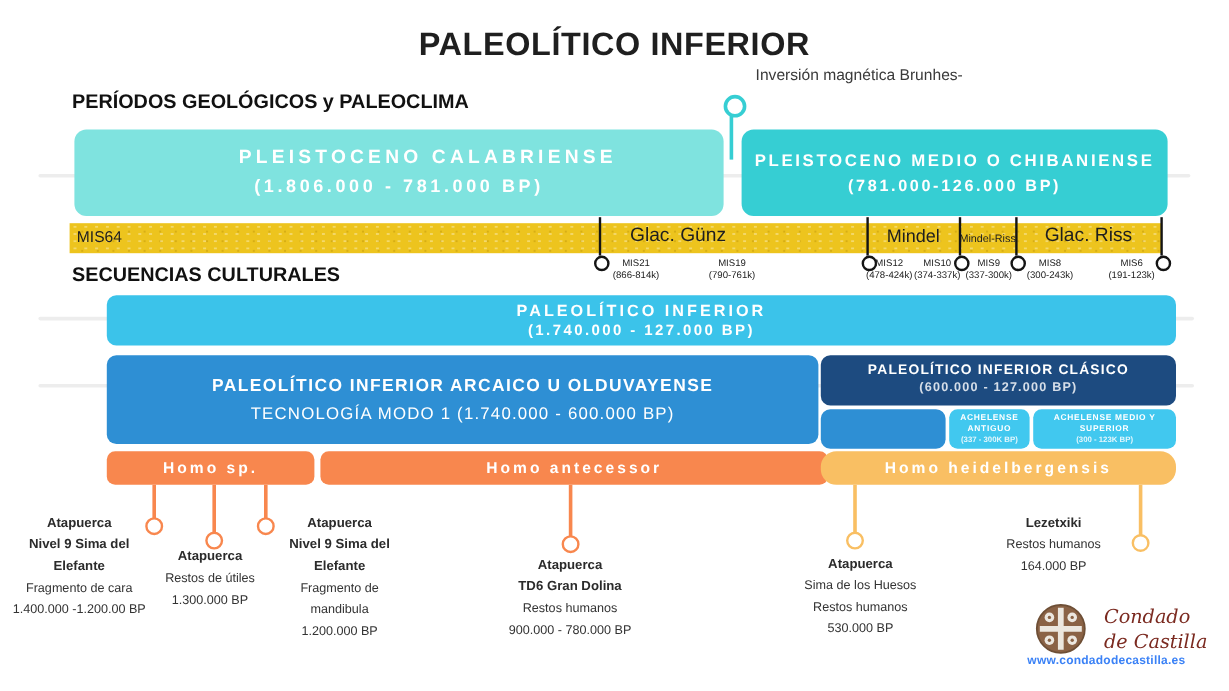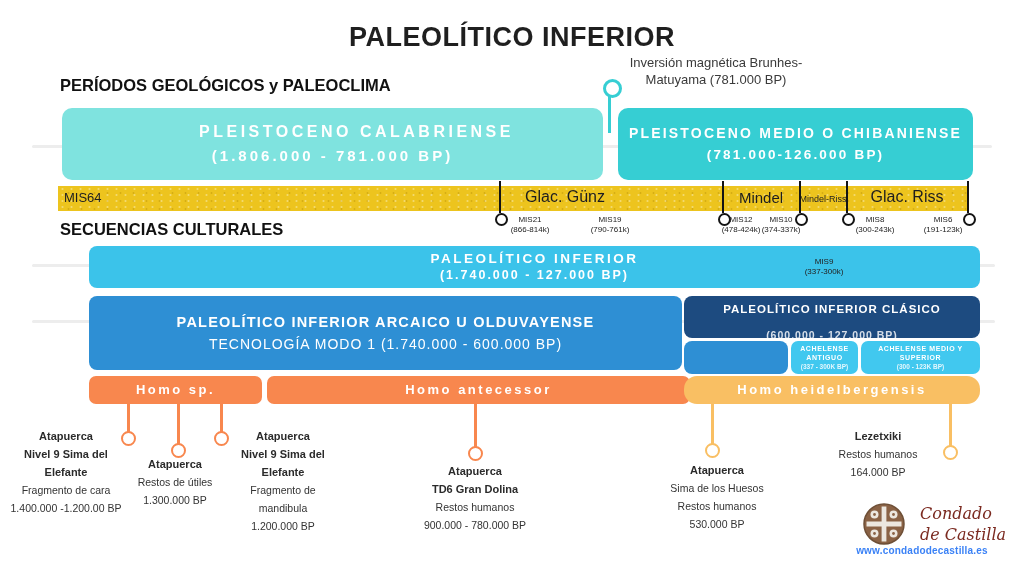--- a/index.html
+++ b/index.html
@@ -52,21 +52,21 @@
   #box-inferior{left:89px;top:246px;width:891px;height:42px;background:var(--blue-light,#3BC3EA);border-radius:8px;}
   #box-inferior .l1{margin-top:5px;font-size:13.5px;letter-spacing:2.5px;}
   #box-inferior .l2{margin-top:2px;font-size:12.5px;letter-spacing:2px;}
 
   #box-arcaico{left:89px;top:296px;width:593px;height:74px;background:var(--blue,#2E8FD4);border-radius:8px;}
   #box-arcaico .l1{margin-top:18px;font-size:14.5px;letter-spacing:1.2px;}
   #box-arcaico .l2{margin-top:6px;font-size:14px;font-weight:400;letter-spacing:1px;}
 
   #box-clasico{left:684px;top:296px;width:296px;height:42px;background:var(--navy,#1D4B80);border-radius:8px;}
   #box-clasico .l1{margin-top:7px;font-size:11.5px;letter-spacing:1px;}
-  #box-clasico .l2{margin-top:14px;font-size:10.5px;font-weight:600;color:rgba(255,255,255,.82);letter-spacing:1px;}
+  #box-clasico .l2{margin-top:2px;font-size:10.5px;font-weight:600;color:rgba(255,255,255,.82);letter-spacing:1px;}
 
   #box-modo1-ext{left:684px;top:341px;width:104px;height:33px;background:var(--blue,#2E8FD4);border-radius:8px;}
   .achelense{background:var(--achelense,#41C8EF);border-radius:7px;color:#fff;text-align:center;}
   .achelense .a1{margin-top:3px;font-size:7px;font-weight:700;letter-spacing:.6px;line-height:9px;}
   .achelense .a2{font-size:7px;font-weight:700;letter-spacing:.6px;line-height:9px;}
   .achelense .a3{font-size:6.5px;font-weight:600;color:rgba(255,255,255,.85);line-height:9px;}
   #box-achelense-antiguo{left:791px;top:341px;width:67px;height:33px;}
   #box-achelense-medio{left:861px;top:341px;width:119px;height:33px;}
 
   
@@ -100,21 +100,20 @@
   <div class="abs axis-line" style="left:32px;top:145px;width:960px;"></div>
   <div class="abs axis-line" style="left:32px;top:264px;width:963px;"></div>
   <div class="abs axis-line" style="left:32px;top:320px;width:963px;"></div>
 
   <div class="abs page-title">PALEOLÍTICO INFERIOR</div>
   <div class="abs section-heading" id="geo-heading">PERÍODOS GEOLÓGICOS y PALEOCLIMA</div>
   <div class="abs section-heading" id="cultural-heading">SECUENCIAS CULTURALES</div>
 
   <div class="abs" id="brunhes-text">
     <div>Inversión magnética Brunhes-</div>
-    <div>Matuyama (781.000 BP)</div>
   </div>
   <div class="abs" id="brunhes-circle"></div>
   <div class="abs" id="brunhes-line"></div>
 
   <div class="abs box" id="box-calabriense">
     <div class="l1">PLEISTOCENO CALABRIENSE</div>
     <div class="l2">(1.806.000 - 781.000 BP)</div>
   </div>
   <div class="abs box" id="box-chibaniense">
     <div class="l1">PLEISTOCENO MEDIO O CHIBANIENSE</div>
@@ -148,21 +147,21 @@
     <div>(790-761k)</div>
   </div>
   <div class="abs mis-label" style="left:709px;">
     <div>MIS12</div>
     <div>(478-424k)</div>
   </div>
   <div class="abs mis-label" style="left:749px;">
     <div>MIS10</div>
     <div>(374-337k)</div>
   </div>
-  <div class="abs mis-label" style="left:792px;margin-top:42px;">
+  <div class="abs mis-label" style="left:792px;">
     <div>MIS9</div>
     <div>(337-300k)</div>
   </div>
   <div class="abs mis-label" style="left:843px;">
     <div>MIS8</div>
     <div>(300-243k)</div>
   </div>
   <div class="abs mis-label" style="left:911px;">
     <div>MIS6</div>
     <div>(191-123k)</div>

